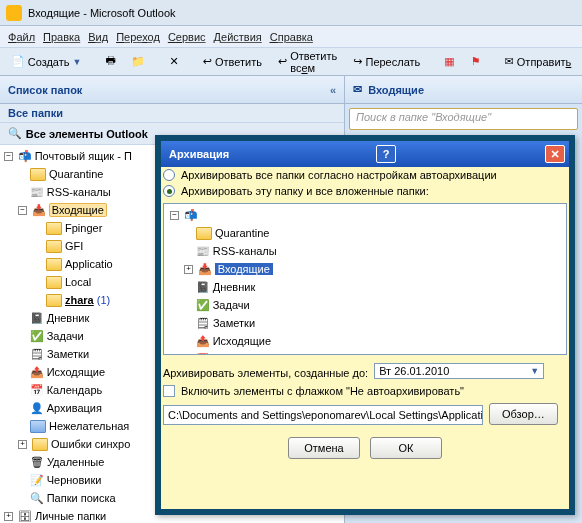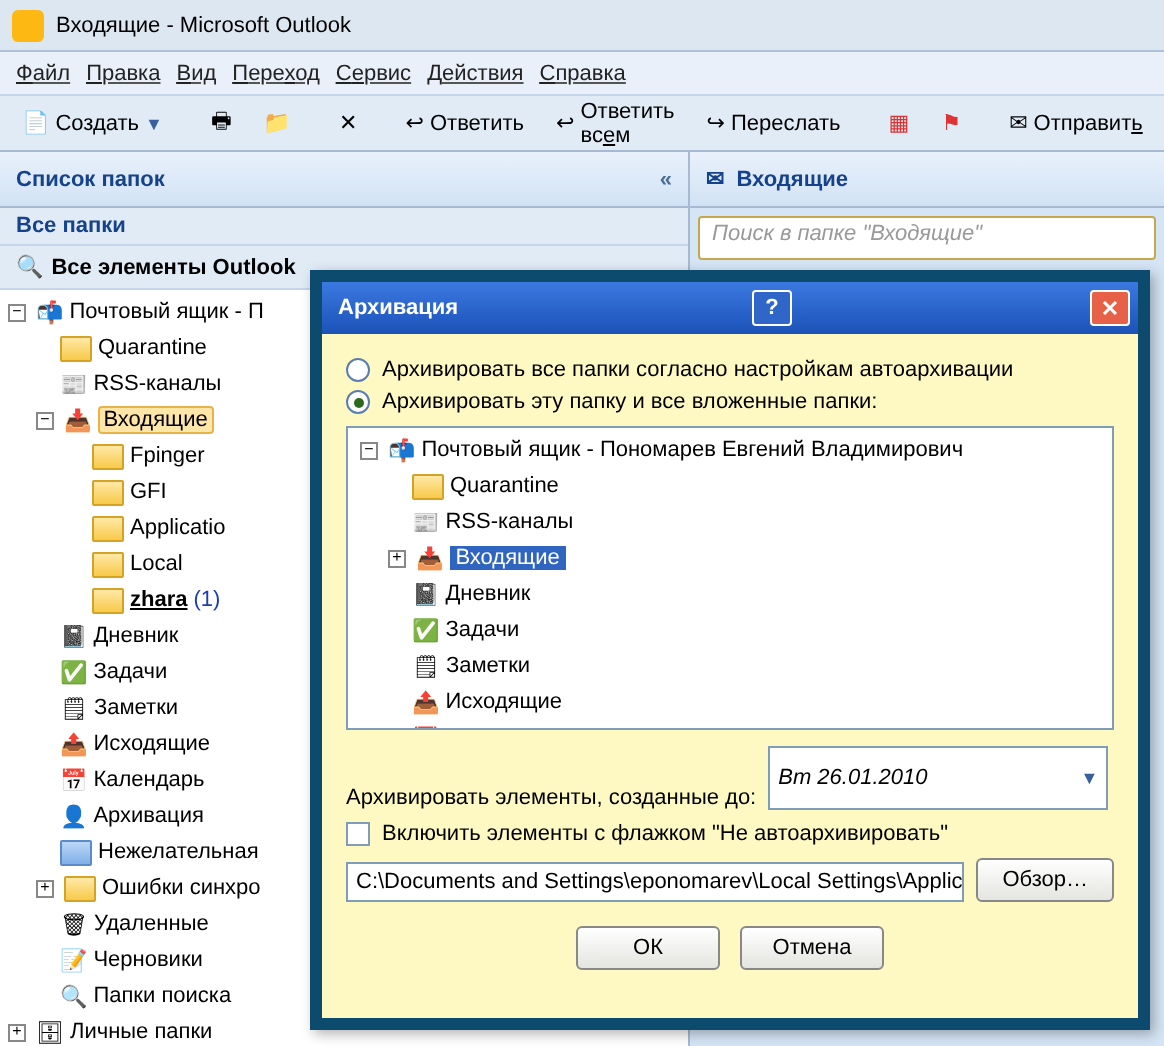--- a/index.html
+++ b/index.html
@@ -26,27 +26,27 @@
 .sel { background:#fde6a8; border:1px solid #e8b24a; border-radius:2px; padding:0 2px; }
 .bold { font-weight:bold;text-decoration:underline; }
 .count { color:#1a3fb5; }
 .rightpane { flex:1; display:flex; flex-direction:column; }
 .searchbox { margin:4px; height:22px; border:1px solid #c5a84e; background:#fff; padding:2px 6px; color:#999; font-style:italic; border-radius:2px; }
 
 .dialog { position:absolute; left:155px; top:135px; width:420px; height:380px; background:#fef9c3; border:6px solid #0c4a6e; box-shadow:2px 2px 6px rgba(0,0,0,0.3); z-index:10; }
 .dlg-title { height:26px; background:linear-gradient(#3b79e0,#1b52b8); display:flex; align-items:center; padding:0 4px 0 8px; color:#fff; font-weight:bold; }
 .dlg-title .close { margin-left:auto; width:20px; height:18px; background:#e76148; border:1px solid #fff; border-radius:2px; display:flex; align-items:center; justify-content:center; color:#fff; font-weight:bold; }
 .dlg-title .help { width:20px; height:18px; background:#2f66c8; border:1px solid #fff; border-radius:2px; display:flex; align-items:center; justify-content:center; color:#fff; margin-left:auto; margin-right:2px;}
-.dlg-body { padding:12px; }
+.dlg-body { padding:2px; }
 .radio-row { display:flex; align-items:center; gap:6px; margin-bottom:4px; }
 .radio { width:12px; height:12px; border:1px solid #5a7db0; border-radius:50%; display:inline-flex; align-items:center; justify-content:center; background:#fff; }
 .radio.checked::after { content:""; width:5px; height:5px; background:#2b6a1f; border-radius:50%; }
 .dlg-tree { margin:6px 0 8px 0; height:152px; border:1px solid #7f9db9; background:#fff; overflow:auto; padding:2px; }
 .form-row { display:flex; align-items:flex-end; gap:6px; margin:6px 0; }
-.date-input { flex:0 0 170px; height:32px; border:1px solid #7f9db9; background:#fff; padding:0 4px; display:flex; align-items:center; justify-content:space-between;font-style:italic; }
+.date-input { flex:0 0 170px; height:16px; border:1px solid #7f9db9; background:#fff; padding:0 4px; display:flex; align-items:center; justify-content:space-between; }
 .chk { width:12px; height:12px; border:1px solid #7f9db9; background:#fff; display:inline-block; }
 .path-input { width:320px; height:20px; border:1px solid #7f9db9; background:#fff; padding:0 4px; display:flex; align-items:center; overflow:hidden; white-space:nowrap; }
 .btn { height:22px; padding:0 12px; border:1px solid #888; background:linear-gradient(#fff,#e4e4e0); border-radius:3px; }
 .dlg-btns { display:flex; justify-content:center; gap:10px; margin-top:12px; }
 .dd { color:#395f9e; font-size:9px; }
 .menuitem u { text-decoration:underline; }
 .sel-dlg { background:#2f64c1; color:#fff; padding:0 3px; }
 </style>
 </head>
 <body>
@@ -237,21 +237,20 @@
     </div>
     <div class="radio-row">
       <span class="radio checked"></span>
       <span>Архивировать эту папку и все вложенные папки:</span>
     </div>
 
     <div class="dlg-tree">
       <div class="tree-item" style="padding-left:2px">
         <span class="exp">−</span>
         <span>📬</span>
-        <span>Почтовый ящик - Пономарев Евгений Владимирович</span>
       </div>
       <div class="tree-item" style="padding-left:30px">
           <span class="folder-icon"></span>
           <span>Quarantine</span>
         </div>
       <div class="tree-item" style="padding-left:30px">
           <span>📰</span>
           <span>RSS-каналы</span>
         </div>
       <div class="tree-item" style="padding-left:16px">
@@ -296,17 +295,17 @@
     </div>
 
     <div class="form-row">
       <div class="path-input">
         <span>C:\Documents and Settings\eponomarev\Local Settings\Applicatio</span>
       </div>
       <button class="btn">Обзор…</button>
     </div>
 
     <div class="dlg-btns">
+      <button class="btn" style="min-width:72px">Отмена</button>
       <button class="btn" style="min-width:72px">ОК</button>
-      <button class="btn" style="min-width:72px">Отмена</button>
     </div>
   </div>
 </div>
 
 </body></html>

